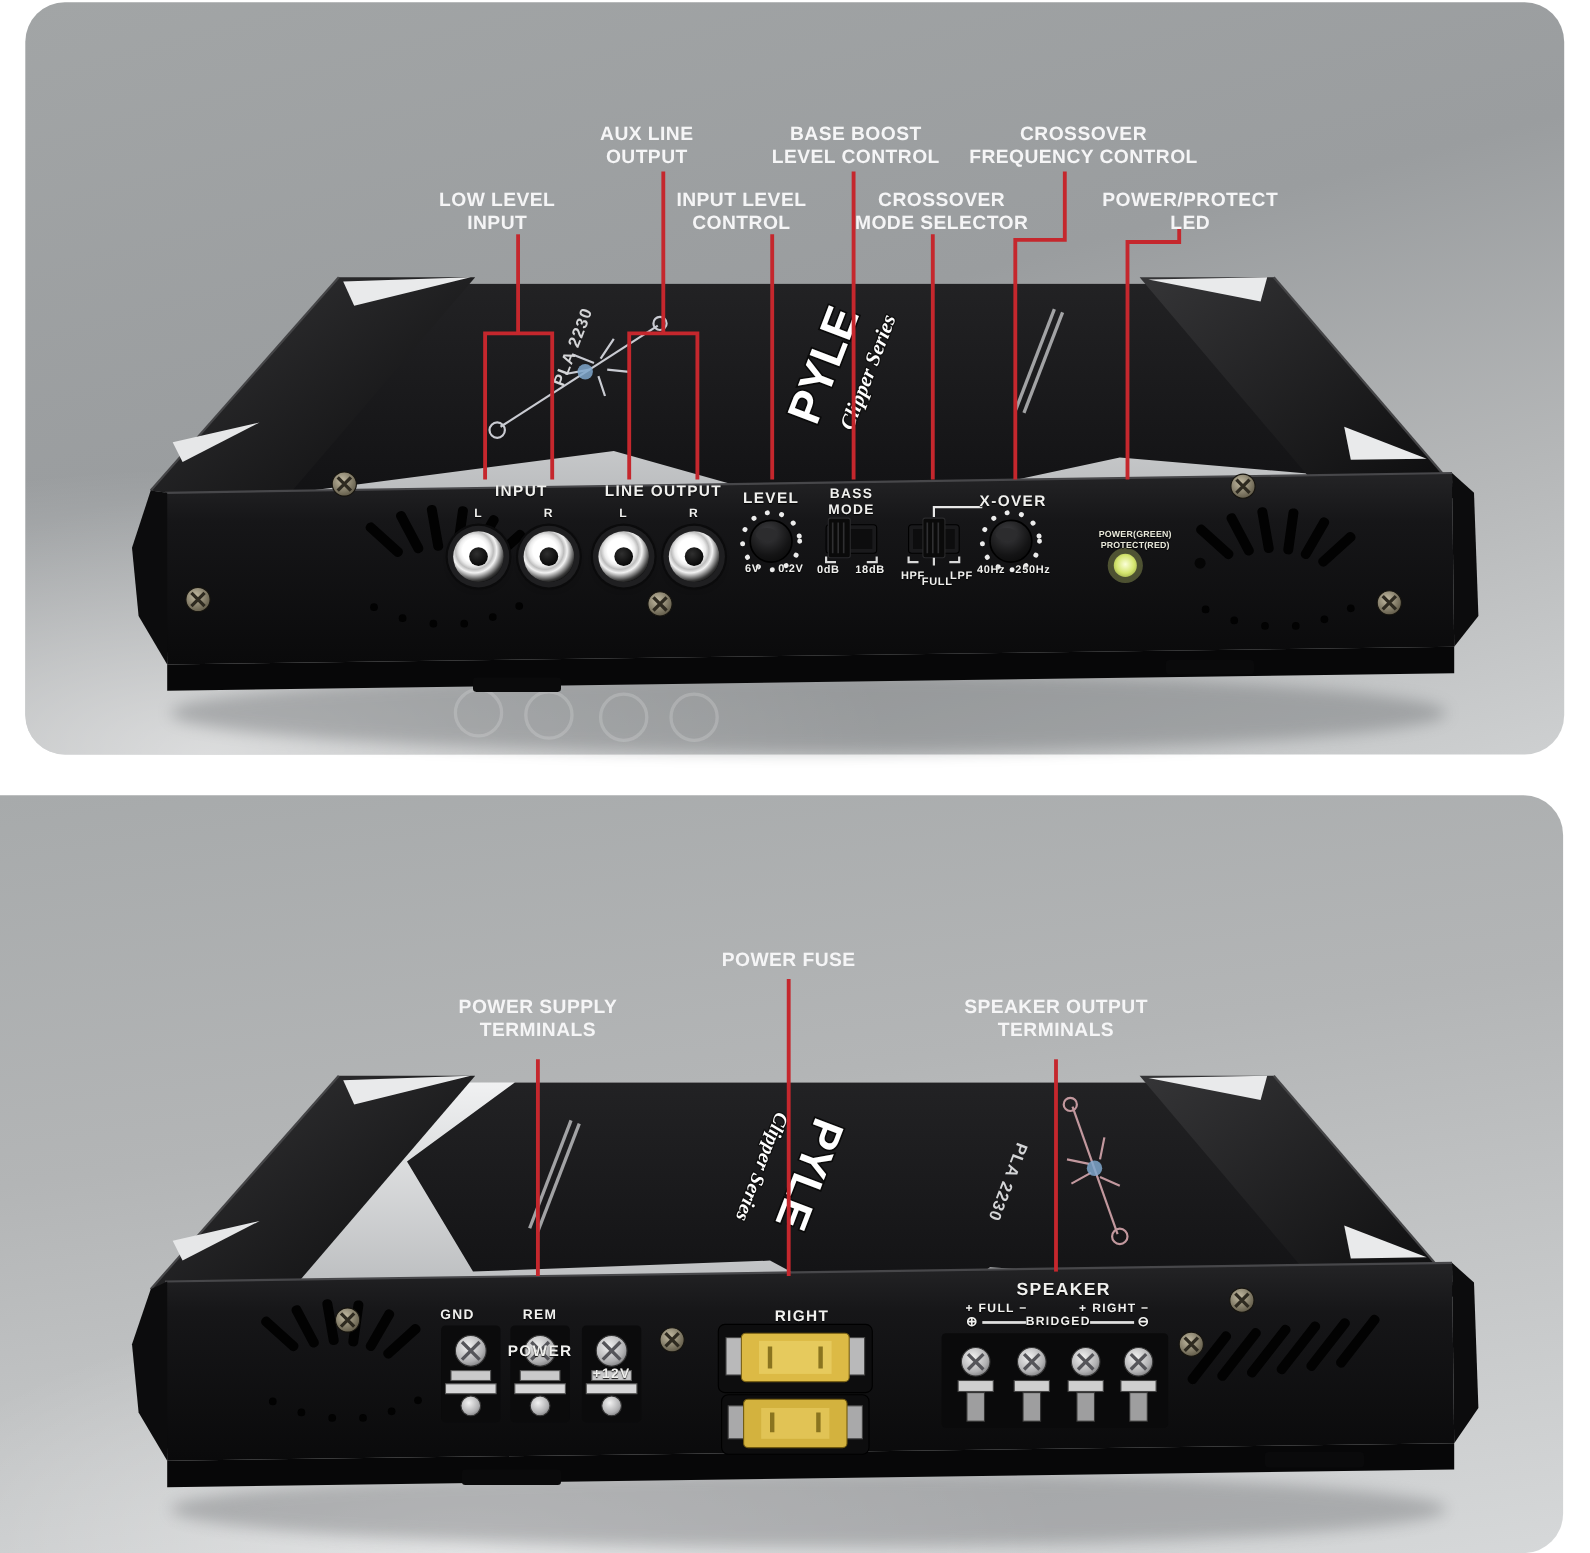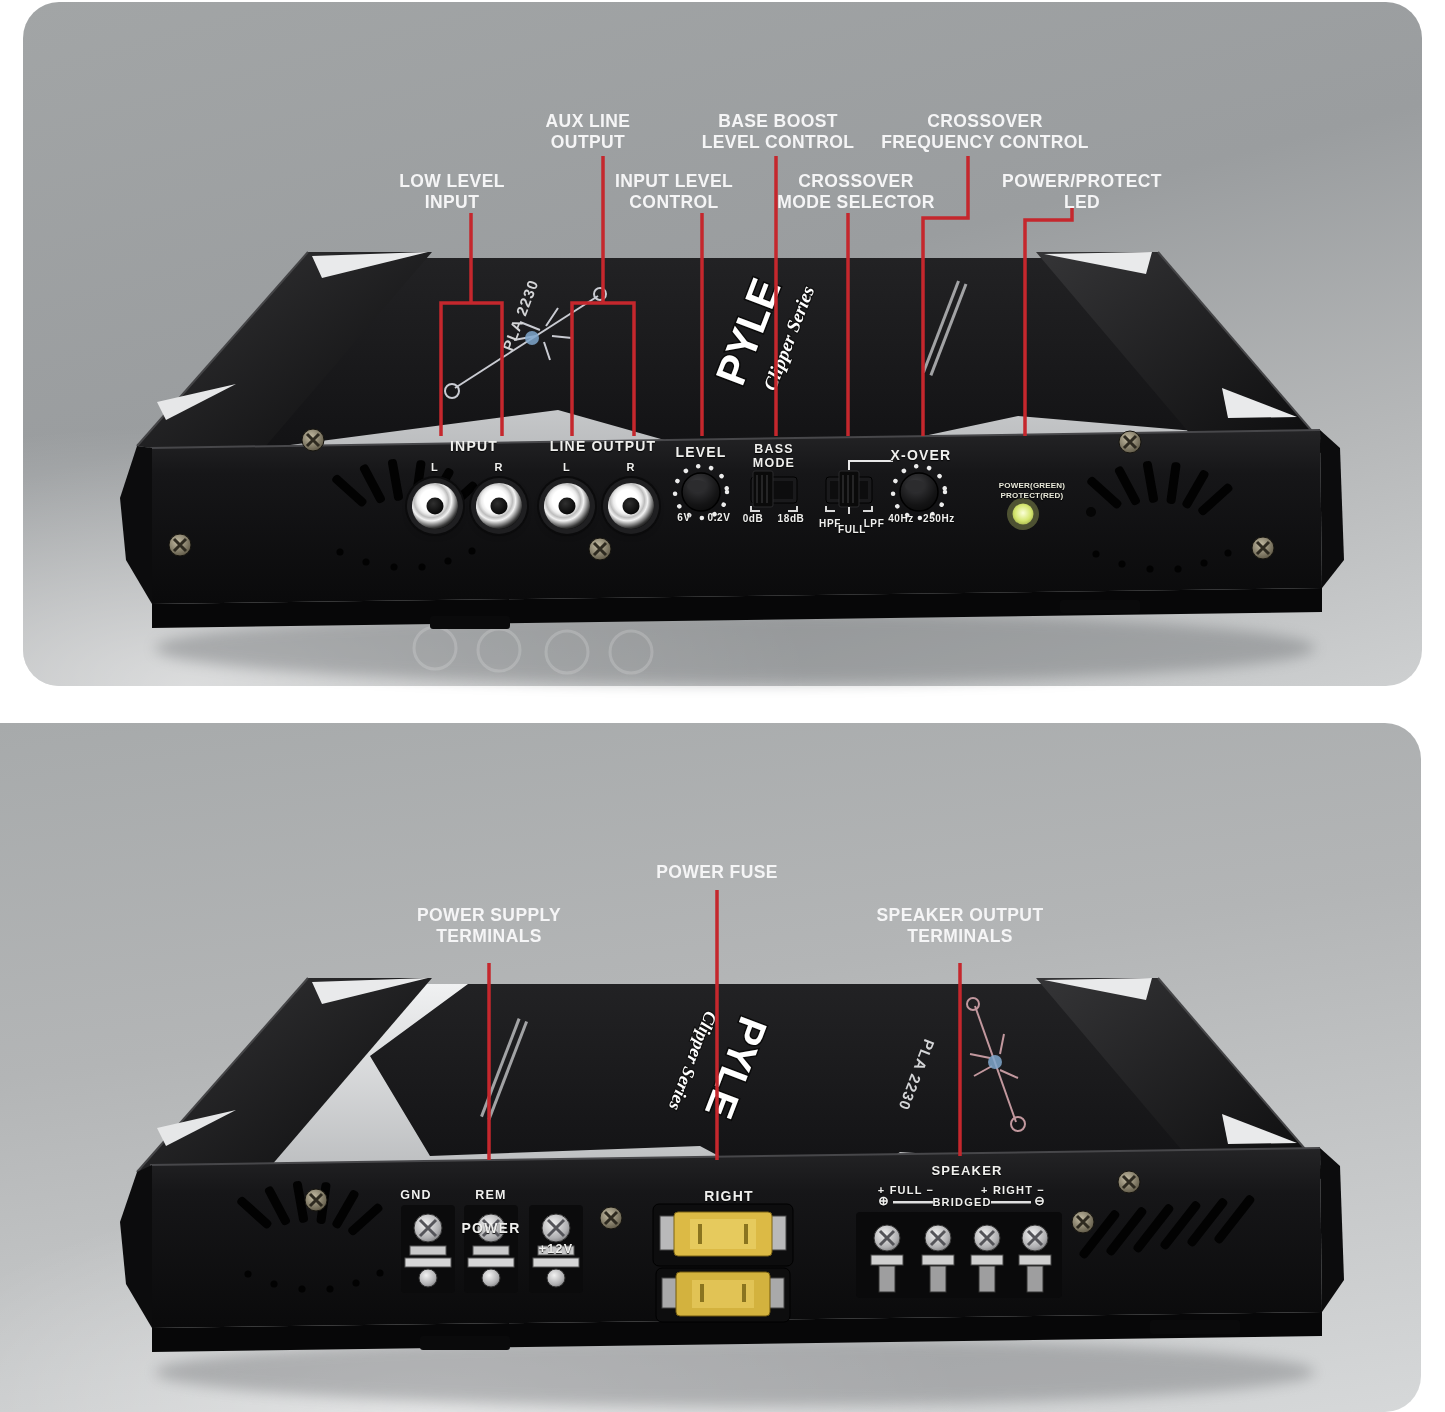--- a/index.html
+++ b/index.html
@@ -11,21 +11,21 @@
     background:radial-gradient(1000px 420px at 12% 100%,rgba(255,255,255,.55),rgba(255,255,255,0) 62%);}
   .panel-bottom{left:0;top:723px;width:1421px;height:689px;border-radius:0 36px 36px 0;
     background:linear-gradient(172deg,#a7aaab 0%,#b3b5b6 40%,#d6d8d9 100%);}
   .panel-bottom::after{content:"";position:absolute;inset:0;
     background:radial-gradient(900px 380px at 30% 100%,rgba(255,255,255,.45),rgba(255,255,255,0) 60%);}
   svg.art{position:absolute;left:0;top:0;}
   .callout{position:absolute;transform:translateX(-50%);color:#f5f5f6;font-weight:bold;
     font-size:17.5px;line-height:1.18;letter-spacing:.4px;text-align:center;white-space:pre-line;}
   .ptext{position:absolute;transform:translateX(-50%);color:#f0f0ee;font-weight:bold;
     letter-spacing:1.2px;text-shadow:0 1px 1px rgba(0,0,0,.9);white-space:pre-line;text-align:center;line-height:1.15;}
-  .t14{font-size:14px}.t13{font-size:13px}.t12{font-size:12.5px}.t11{font-size:11px}
+  .t14{font-size:14px}.t13{font-size:16px}.t12{font-size:12.5px}.t11{font-size:11px}
   .t10{font-size:10px;letter-spacing:.6px}.t8{font-size:8px;letter-spacing:.2px;color:#e9e9da}
   .rca{position:absolute;width:46px;height:46px;border-radius:50%;transform:translate(-50%,-50%);
     background:radial-gradient(circle at 42% 38%,#ffffff 0 28%,#ececec 36%,#bdbdbd 44%,#f2f2f2 52%,#8b8b8b 62%,#3a3a3a 70%,#191919 76%);
     box-shadow:0 0 0 5px #1f1f21,0 0 0 7px #0b0b0c,0 3px 8px rgba(0,0,0,.8);}
   .rca>span{position:absolute;left:50%;top:50%;width:17px;height:17px;border-radius:50%;
     transform:translate(-50%,-50%);background:radial-gradient(circle at 40% 35%,#2f2f2f,#090909 70%);}
 </style>
 </head>
 <body>
 

